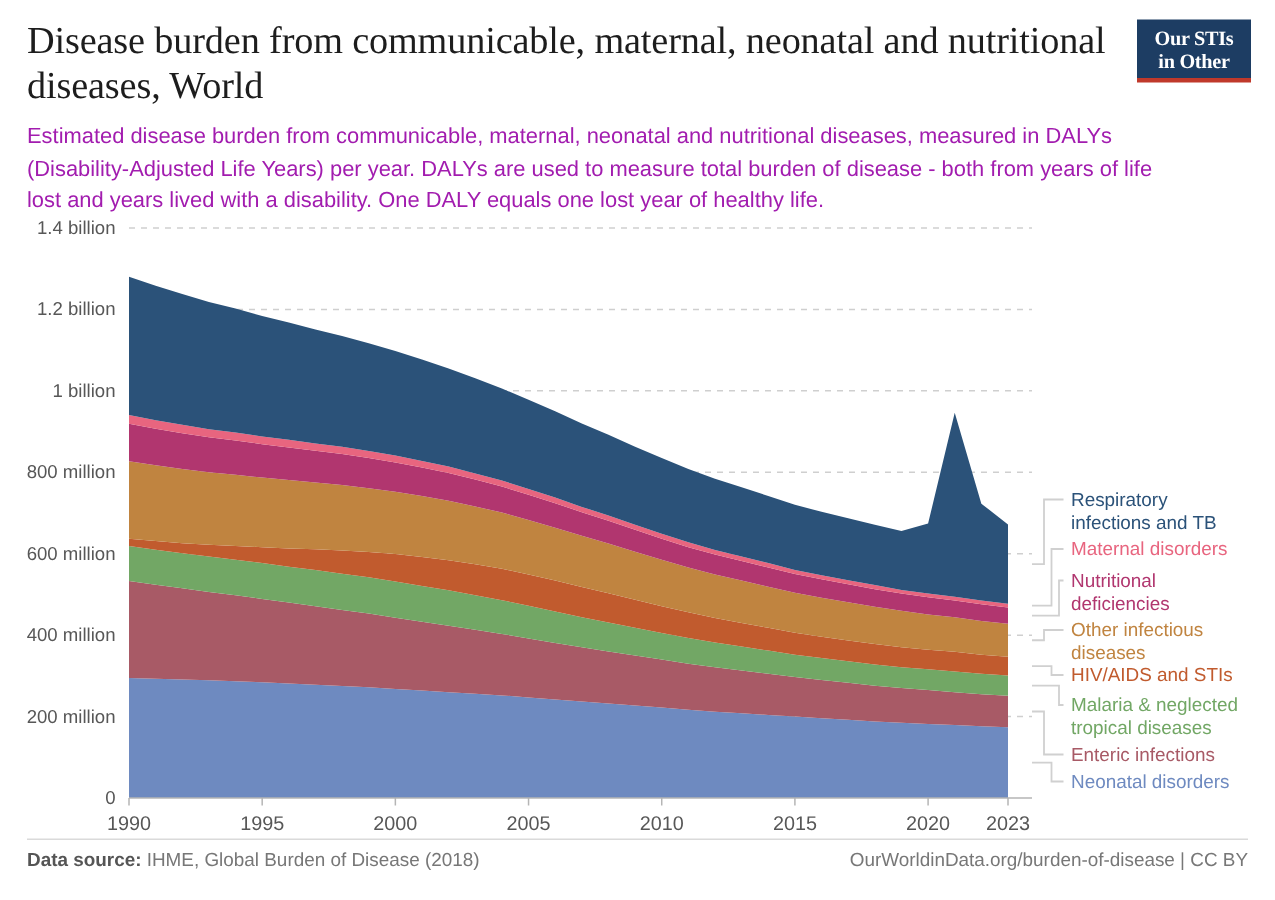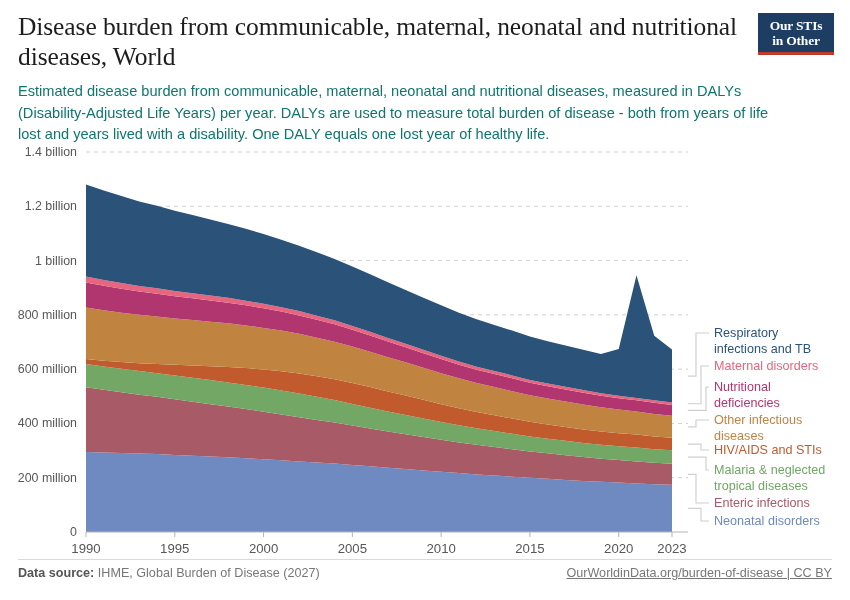--- a/index.html
+++ b/index.html
@@ -36,21 +36,21 @@
     line-height: 30px;
     font-weight: 400;
     color: #1d1d1d;
     letter-spacing: -0.1px;
     margin: 0;
     width: 720px;
   }
   .subtitle {
     font-size: 14.6px;
     line-height: 21.5px;
-    color: #0f766e;
+    color: #a21caf;
     margin: 9px 0 0 0;
     width: 760px;
     font-weight: 400;
   }
 
   
   .owid-logo {
     position: absolute;
     right: 16px;
     top: 13px;
@@ -129,21 +129,20 @@
   .footer-left b {
     color: #555555;
     font-weight: 700;
   }
   .footer-right {
     position: absolute;
     right: 0;
     top: 0;
     font-size: 12.6px;
     color: #777777;
-    text-decoration: underline;
   }
 </style>
 </head>
 <body>
 
 <div class="page">
 
   <div class="header">
     <h1 class="title">Disease burden from communicable, maternal, neonatal and nutritional diseases, World</h1>
     <p class="subtitle">Estimated disease burden from communicable, maternal, neonatal and nutritional diseases, measured in DALYs (Disability-Adjusted Life Years) per year. DALYs are used to measure total burden of disease - both from years of life lost and years lived with a disability. One DALY equals one lost year of healthy life.</p>
@@ -245,18 +244,18 @@
             <text x="714" y="387" fill="#6e8ac0" class="legend-label">Neonatal disorders</text>
           </g>
         </g>
     </svg>
   </div>
 
   <div class="footer-rule"></div>
   <div class="footer">
     <div class="footer-left">
       <b>Data source:</b>
-      <span>IHME, Global Burden of Disease (2027)</span>
+      <span>IHME, Global Burden of Disease (2018)</span>
     </div>
     <div class="footer-right">OurWorldinData.org/burden-of-disease | CC BY</div>
   </div>
 
 </div>
 
 </body></html>

